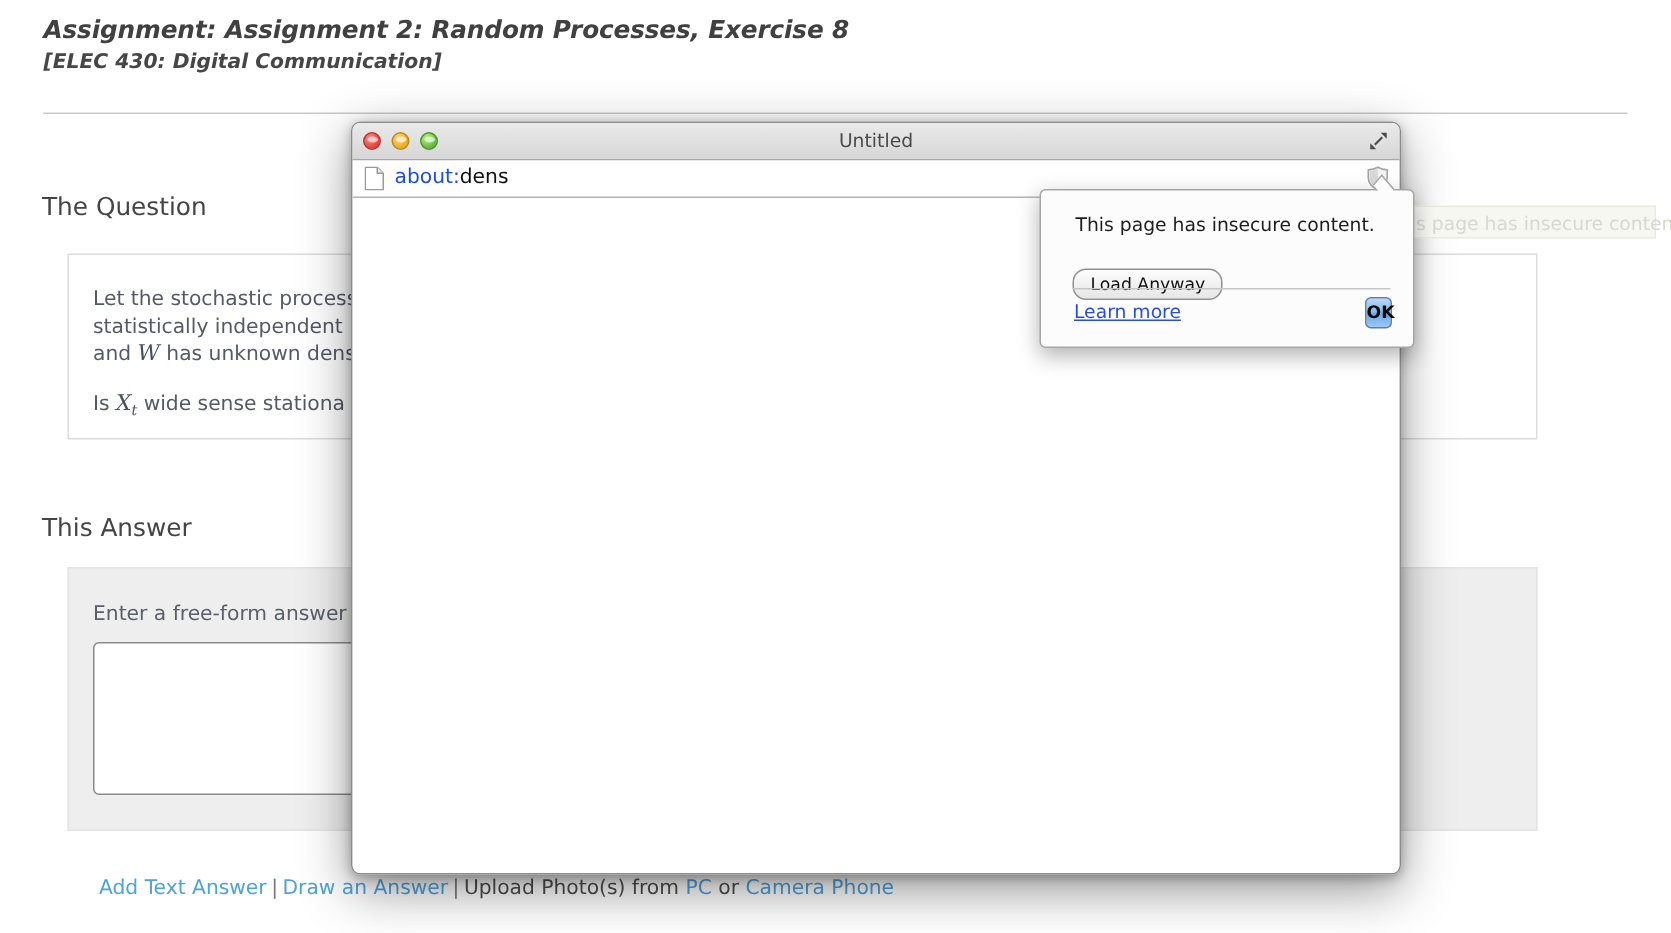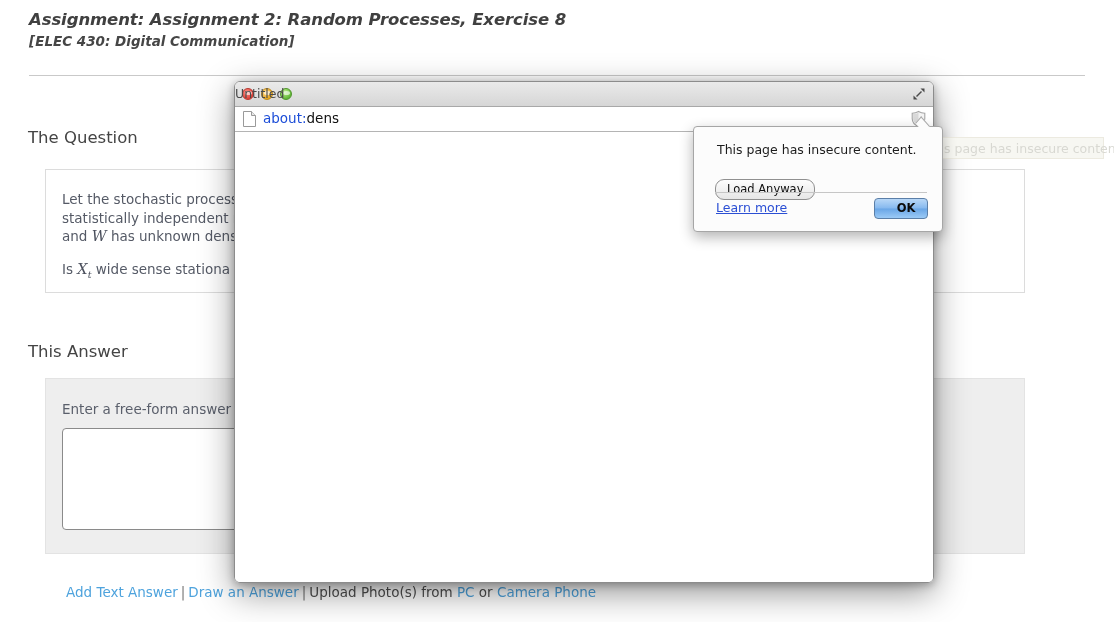--- a/index.html
+++ b/index.html
@@ -178,20 +178,21 @@
     border-radius: 50%;
     background: rgba(255,255,255,0.62);
   }
   .light.red    { background: radial-gradient(circle at 35% 30%, #ff8d82, #e0443b 70%); border: 1px solid #b6352d; }
   .light.yellow { background: radial-gradient(circle at 35% 30%, #ffd98a, #e9a922 70%); border: 1px solid #c08a18; }
   .light.green  { background: radial-gradient(circle at 35% 30%, #bdf08b, #64b93a 70%); border: 1px solid #4d9429; }
 
   .win-title {
     position: absolute;
     left: 0; right: 0; top: 4px;
+    text-align: center;
     font-size: 12.5px;
     color: #4a4a4a;
   }
   .fullscreen-btn {
     position: absolute;
     right: 6px; top: 4px;
     width: 16px; height: 16px;
     cursor: pointer;
   }
 
@@ -289,22 +290,22 @@
     position: absolute;
     left: 22px; top: 73px;
     font-size: 12.5px;
     color: #2b4fd4;
     text-decoration: underline;
     cursor: pointer;
   }
   .ok-btn {
     position: absolute;
     right: 14px; top: 71px;
-    width: 54px;
-    padding: 2px 0 3px 10px;
+    width: 18px;
+    padding: 2px 0 3px 0;
     text-align: center;
     font-size: 11.5px;
     font-weight: bold;
     color: #0b0b0b;
     background: linear-gradient(to bottom, #b9d8f7 0%, #86b9ef 48%, #6aa6e6 52%, #9bcaf6 100%);
     border: 1px solid #5b7fa8;
     border-radius: 4px;
     cursor: pointer;
     font-family: "DejaVu Sans", "Liberation Sans", sans-serif;
   }

